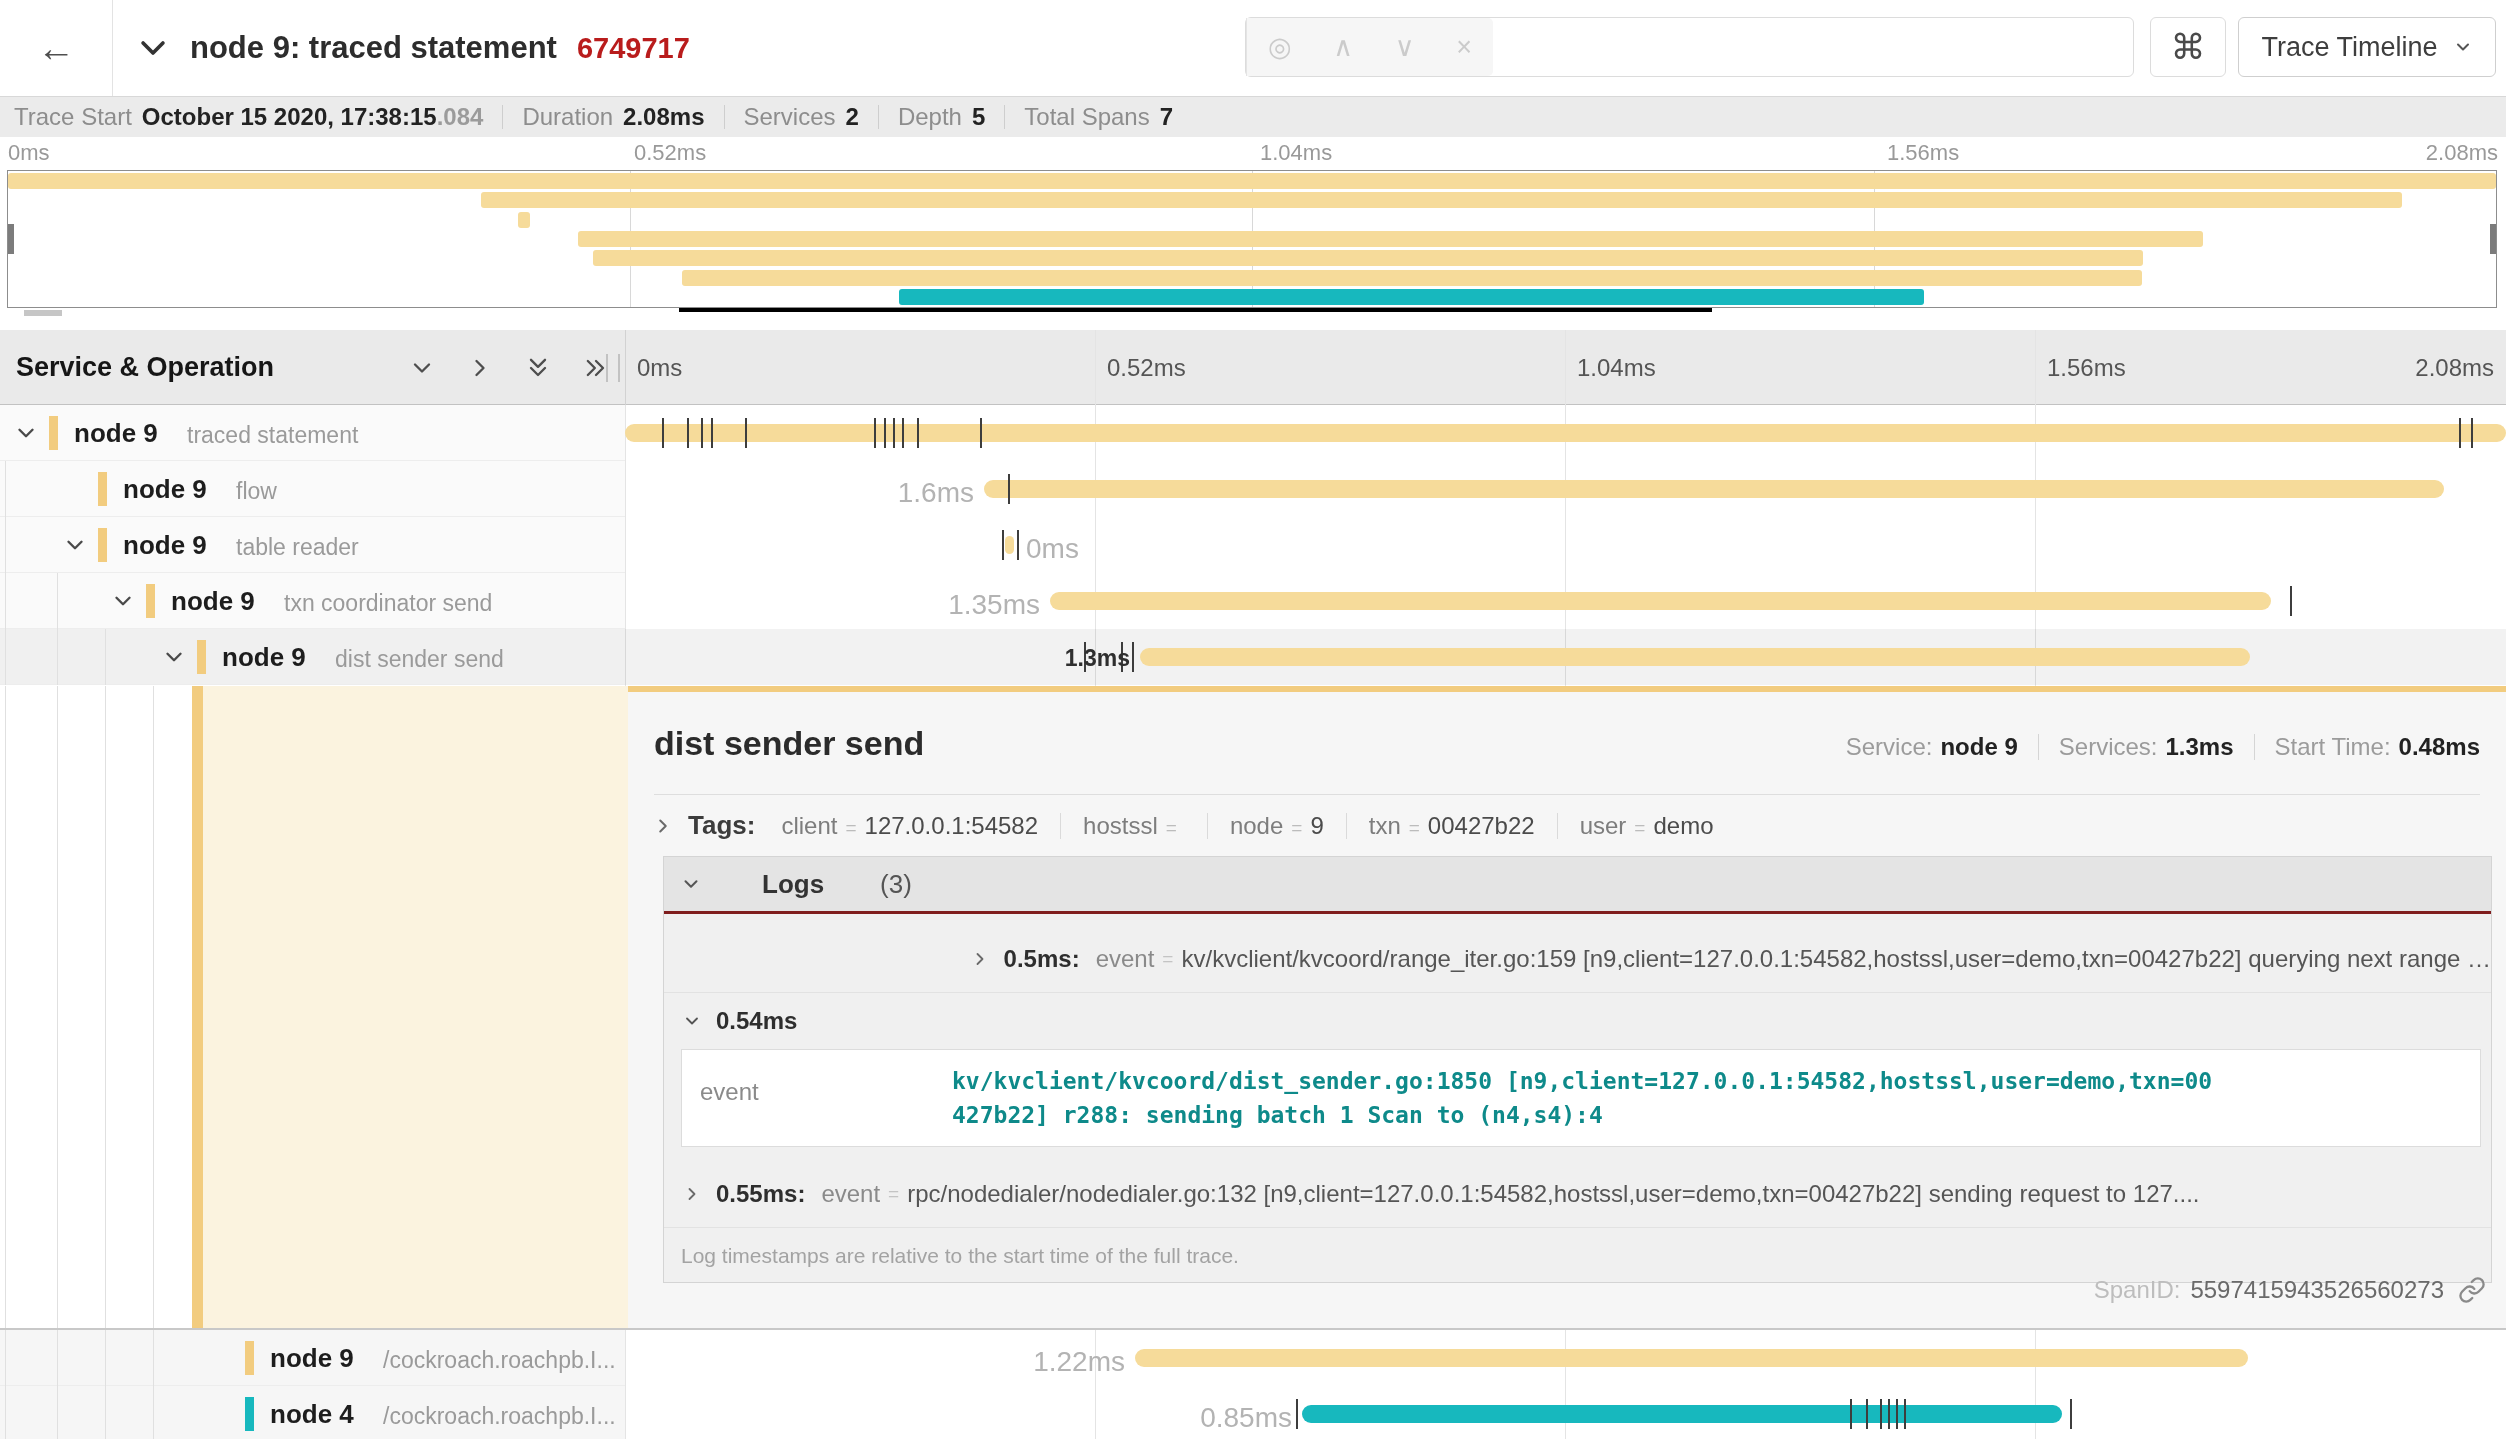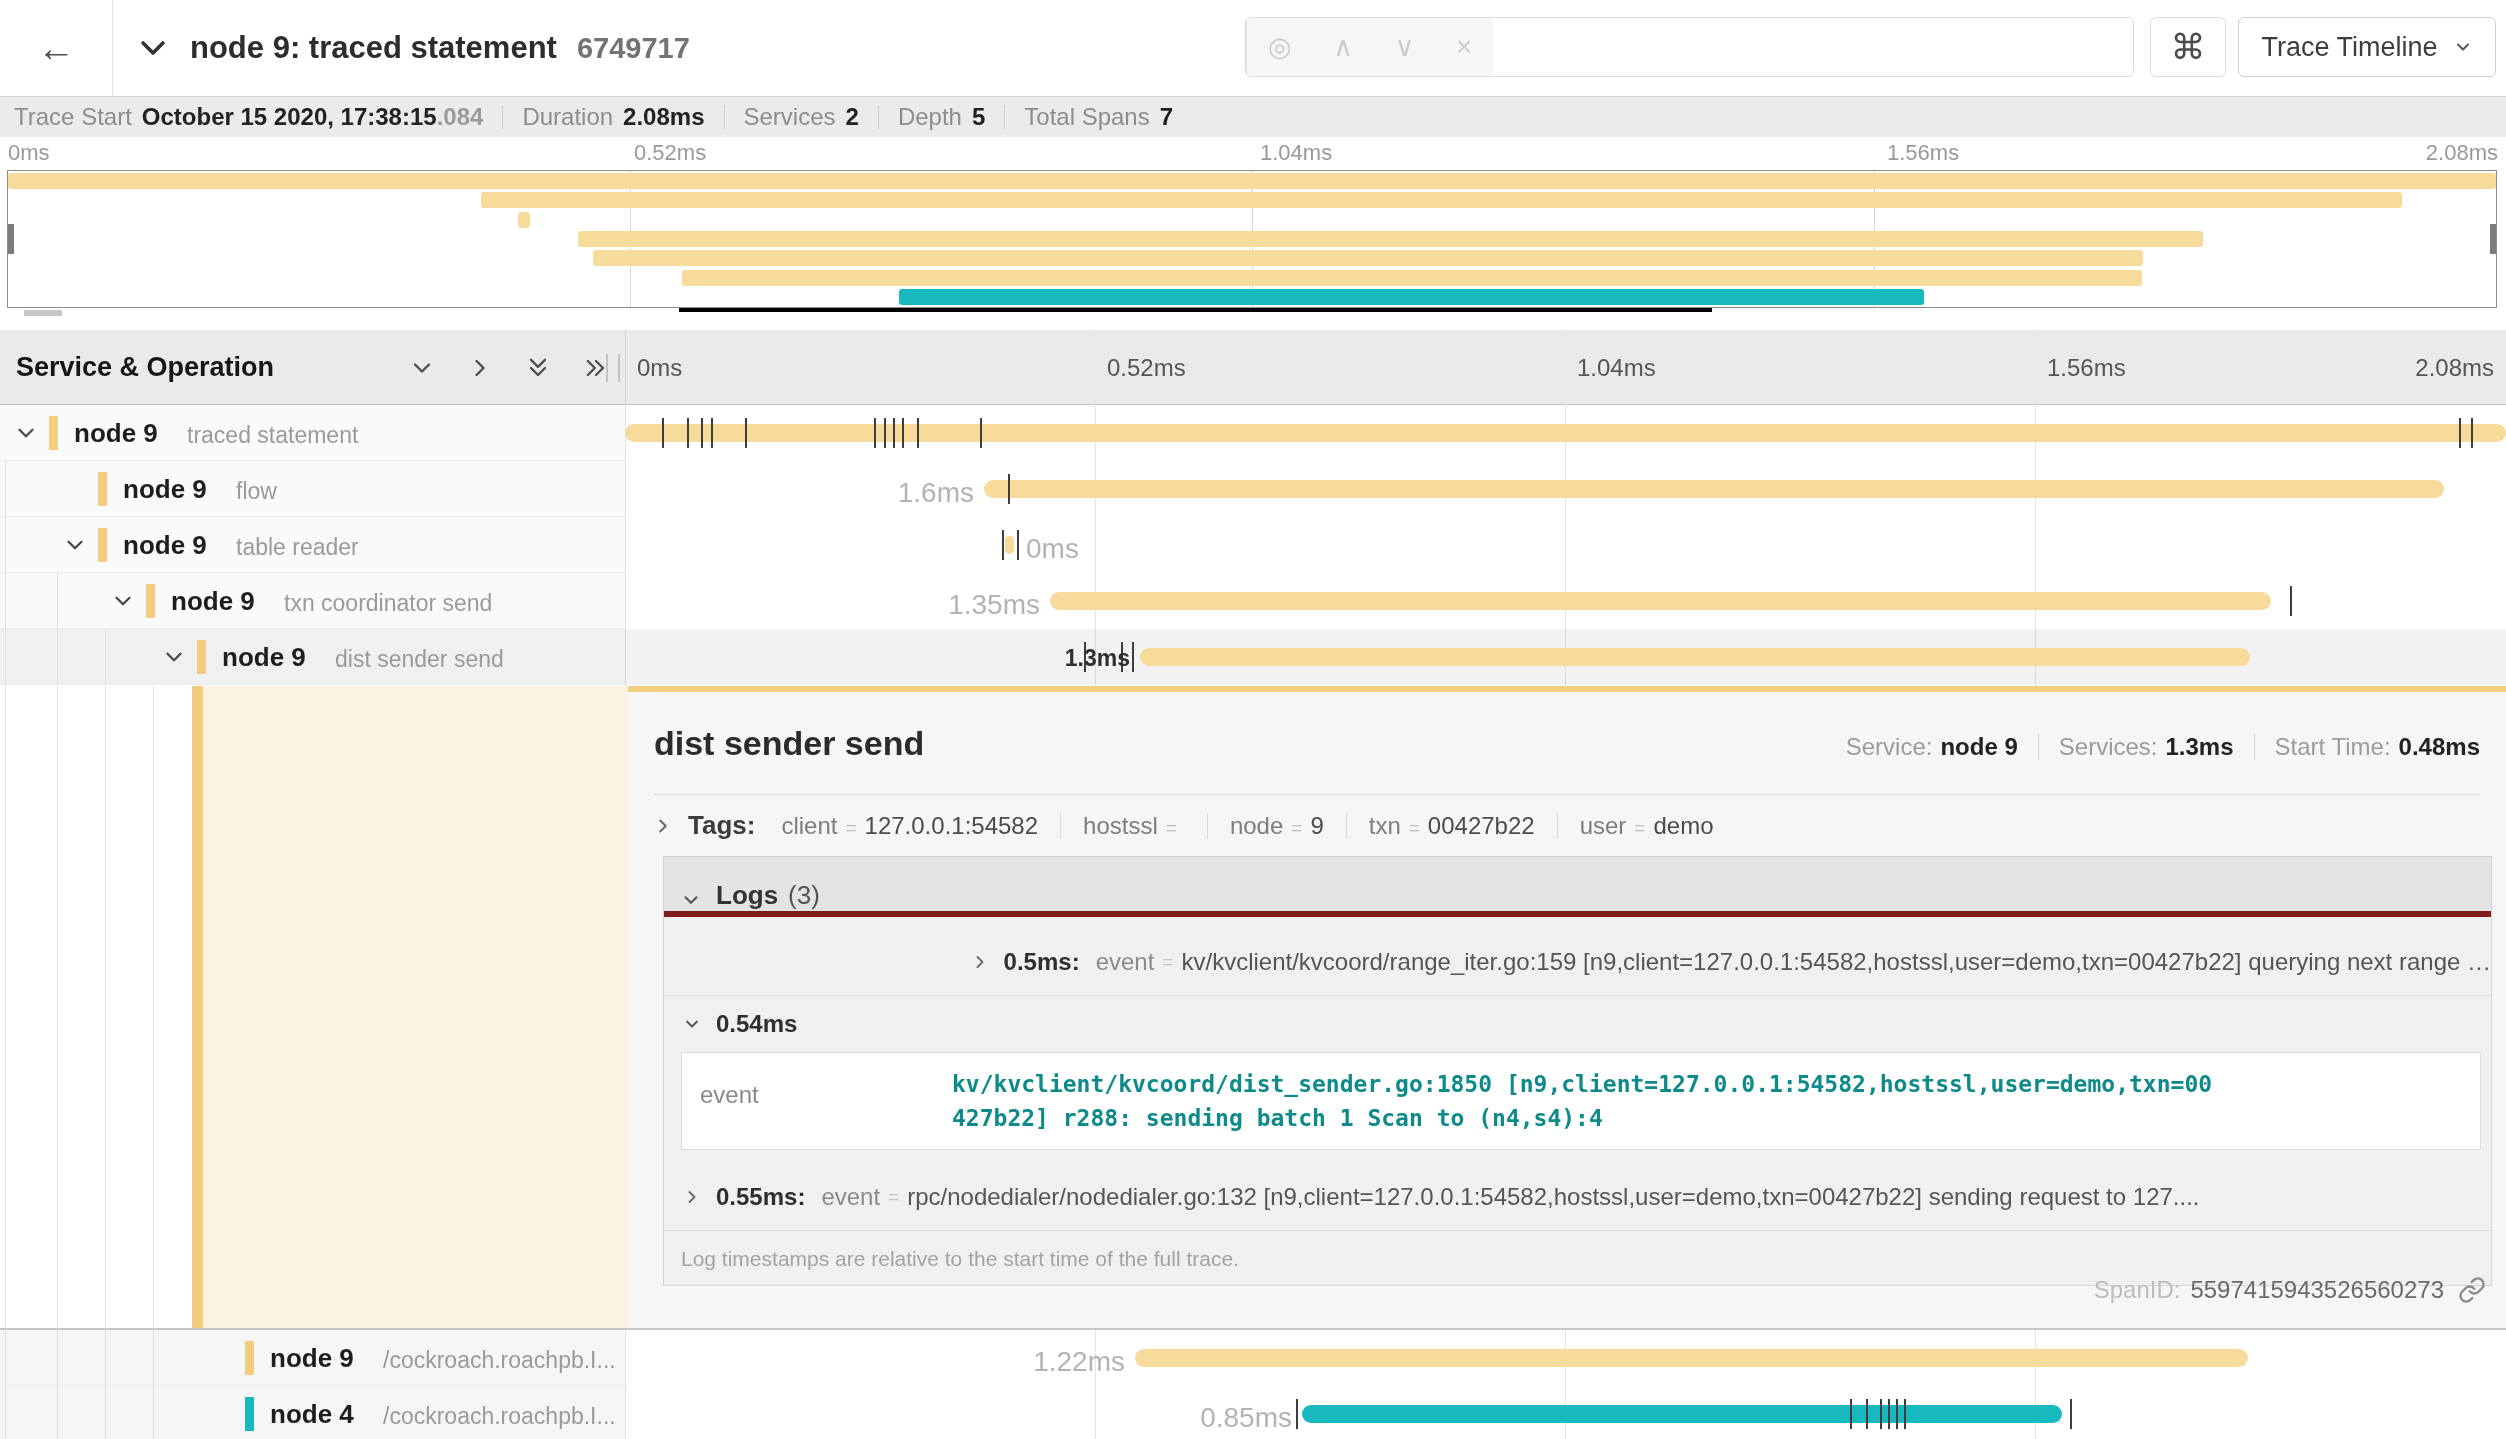--- a/index.html
+++ b/index.html
@@ -6,21 +6,21 @@
   .page{position:relative;width:2506px;height:1439px;overflow:hidden;background:#fff;
         font-family:"Liberation Sans",sans-serif;color:#333;}
   .abs{position:absolute;}
 
   
   .top-bar{left:0;top:0;width:2506px;height:96px;background:#fff;border-bottom:1px solid #d8d8d8;}
   .back-btn{left:0;top:0;width:112px;height:96px;border-right:1px solid #e3e3e3;display:flex;
             align-items:center;justify-content:center;font-size:38px;color:#4f4f4f;cursor:pointer;}
   .title-wrap{left:136px;top:0;height:96px;display:flex;align-items:center;gap:20px;}
   .page-title{font-size:31px;font-weight:700;color:#2d2d2d;margin:0;white-space:nowrap;}
-  .trace-id{font-size:29px;font-weight:700;color:#737373;}
+  .trace-id{font-size:29px;font-weight:700;color:#b91c1c;}
   .find-wrap{left:1245px;top:17px;width:889px;height:60px;border:1px solid #dcdcdc;border-radius:6px;
              display:flex;background:#fff;box-sizing:border-box;}
   .find-input{flex:1;border:none;outline:none;background:transparent;font-size:25px;color:#444;
               padding:0 20px;font-family:"Liberation Sans",sans-serif;}
   .find-input::placeholder{color:#c3c3c3;}
   .find-icons{width:246px;background:#f6f6f6;border-left:1px solid #e4e4e4;display:flex;align-items:center;
               justify-content:space-around;color:#cbcbcb;font-size:27px;border-radius:0 5px 5px 0;}
   .find-icons span{cursor:pointer;}
   .kbd-btn{left:2150px;top:17px;width:76px;height:60px;border:1px solid #dcdcdc;border-radius:6px;
            display:flex;align-items:center;justify-content:center;font-size:35px;color:#4a4a4a;
@@ -93,22 +93,22 @@
 
   .tags-row{position:absolute;left:24px;top:124px;display:flex;align-items:center;cursor:pointer;}
   .tags-label{font-size:26px;font-weight:700;color:#3c3c3c;margin:0 26px 0 14px;}
   .tag-item{display:flex;align-items:baseline;font-size:24px;white-space:nowrap;}
   .tag-key{color:#7d7d7d;}
   .tag-eq{color:#bcbcbc;font-size:19px;margin:0 8px;}
   .tag-val{color:#4b4b4b;}
   .tag-sep{width:1px;height:26px;background:#dadada;margin:0 22px;align-self:center;}
 
   .logs-box{position:absolute;left:35px;top:170px;width:1829px;border:1px solid #d4d4d4;background:#f0f0f0;box-sizing:border-box;}
-  .logs-header{height:54px;background:#e4e4e4;border-bottom:6px solid #7f1d1d;display:flex;align-items:flex-end;
-               padding-left:16px;cursor:pointer;}
+  .logs-header{height:54px;background:#e4e4e4;border-bottom:3px solid #7f1d1d;display:flex;align-items:center;
+               padding-left:16px;cursor:pointer;gap:46px;}
   .logs-title{font-size:26px;font-weight:700;color:#333;margin-left:14px;}
   .logs-count{font-size:26px;color:#555;margin-left:10px;font-weight:400;}
   .log-row{display:flex;align-items:center;height:66px;padding-left:18px;font-size:24px;white-space:nowrap;
            overflow:hidden;cursor:pointer;border-bottom:1px solid #e2e2e2;}
   .log-row.first{margin-top:12px;justify-content:flex-end;}
   .log-time{font-weight:700;color:#2e2e2e;margin:0 16px 0 14px;}
   .log-key{color:#8a8a8a;}
   .log-eq{color:#c4c4c4;font-size:19px;margin:0 8px;}
   .log-val{color:#555;overflow:hidden;text-overflow:ellipsis;}
   .log-exp-head{display:flex;align-items:center;height:56px;padding-left:18px;font-size:24px;cursor:pointer;}

